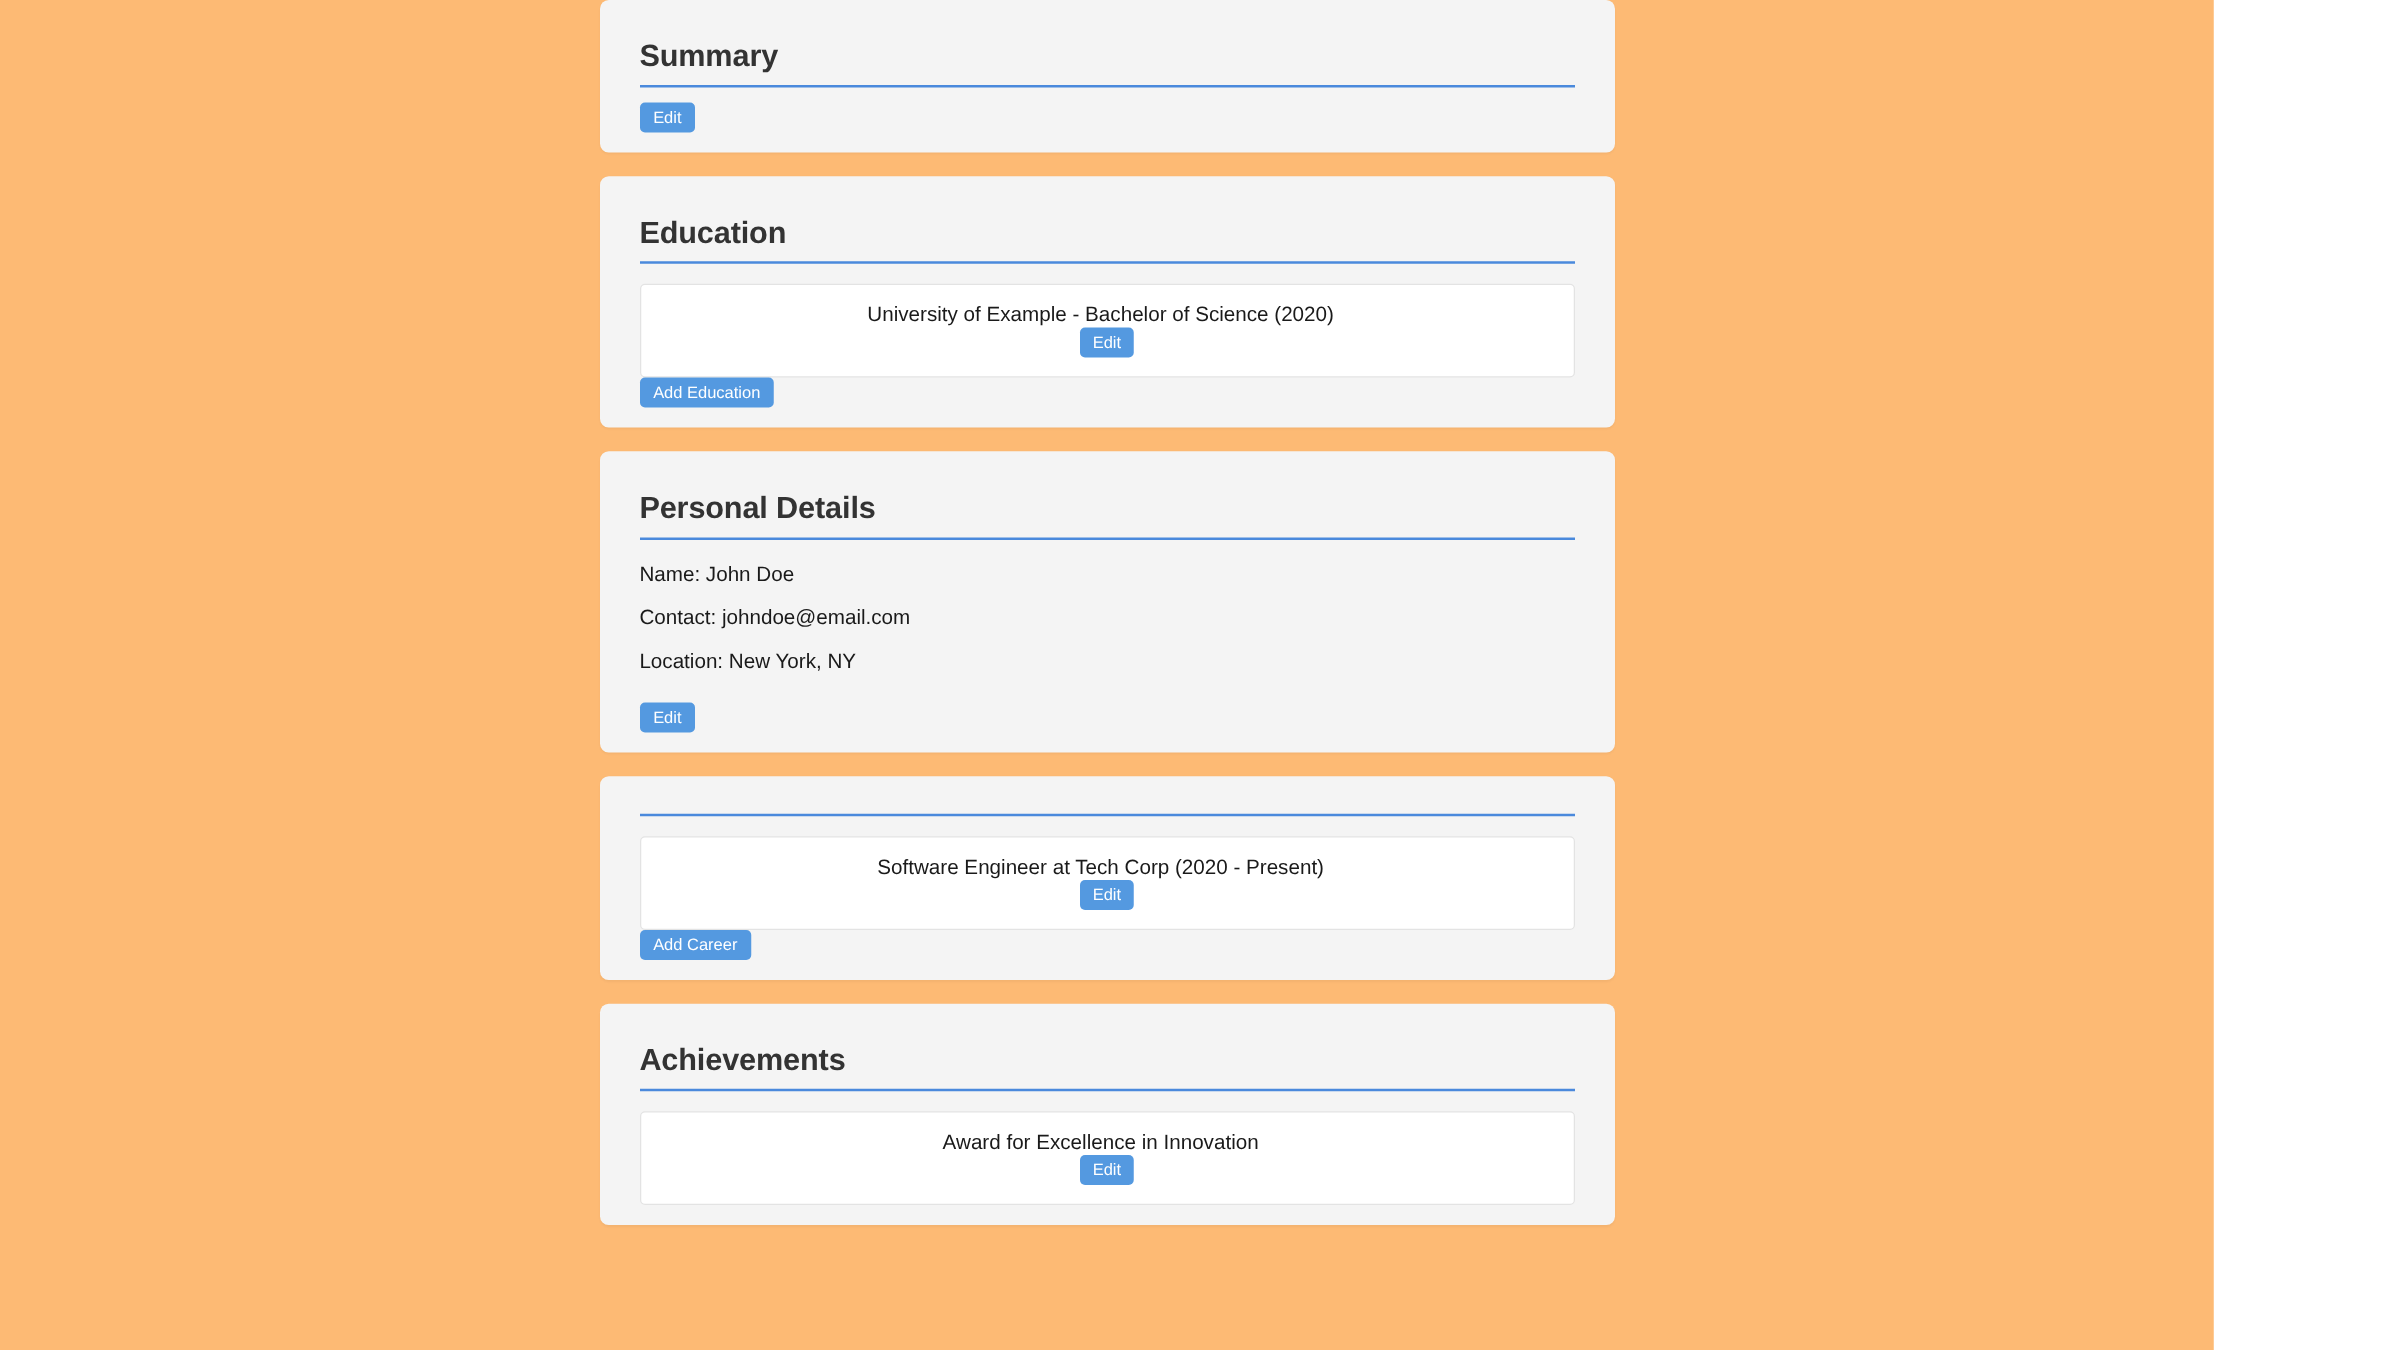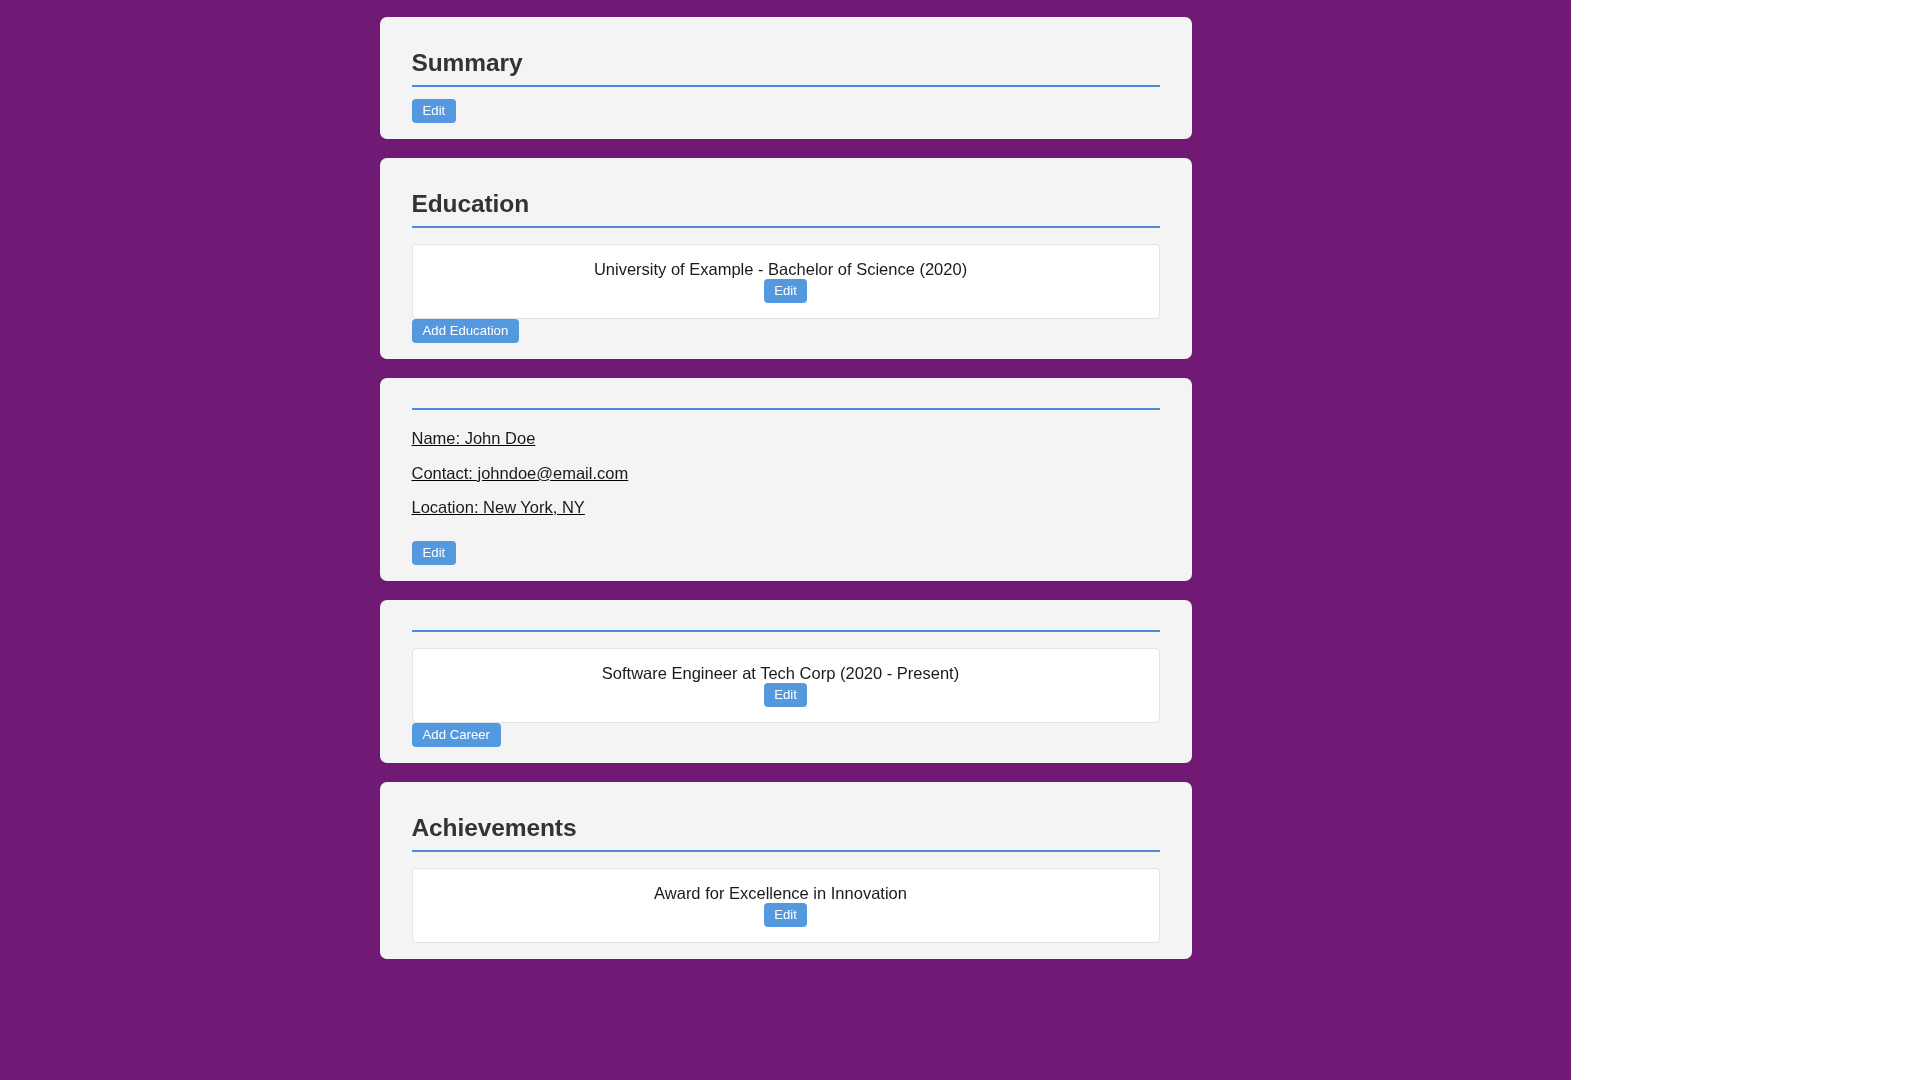--- a/index.html
+++ b/index.html
@@ -6,24 +6,23 @@
   html, body {
     margin: 0;
     padding: 0;
     width: 1920px;
     height: 1080px;
     background: #ffffff;
     font-family: "Liberation Sans", sans-serif;
     overflow: hidden;
   }
   #page {
-    width: 1571px;
+    width: 1771px;
     height: 1080px;
-    background: #701a75;
-    padding-top: 17px;
+    background: #fdba74;
     overflow: hidden;
   }
   .card {
     width: 812px;
     margin: 0 auto 19px auto;
     background: #f4f4f4;
     border-radius: 7px;
     padding: 22px 16px 16px 16px;
     box-shadow: 0 1px 2px rgba(0,0,0,0.045);
   }
@@ -47,21 +46,20 @@
     line-height: 1.55;
   }
   .detail-line {
     font-size: 16.5px;
     color: #1a1a1a;
     margin: 0 0 0 16px;
     line-height: 34.5px;
   }
   .details-block {
     margin-top: 11px;
-    text-decoration: underline;
   }
   .btn {
     display: inline-block;
     background: #5499e0;
     color: #ffffff;
     border: none;
     border-radius: 4px;
     font-family: "Liberation Sans", sans-serif;
     cursor: pointer;
     padding: 0;
@@ -125,20 +123,21 @@
         <span class="item-text">University of Example - Bachelor of Science (2020)</span>
         <button class="btn btn-sm">Edit</button>
       </div>
     </div>
     <div class="add-btn-wrap">
       <button class="btn btn-block">Add Education</button>
     </div>
   </section>
 
   <section class="card">
+    <h2 class="section-title">Personal Details</h2>
     <div class="rule"></div>
     <div class="details-block">
       <div class="detail-line">Name: John Doe</div>
       <div class="detail-line">Contact: johndoe@email.com</div>
       <div class="detail-line">Location: New York, NY</div>
     </div>
     <div class="btn-edit-section">
       <button class="btn btn-block">Edit</button>
     </div>
   </section>

